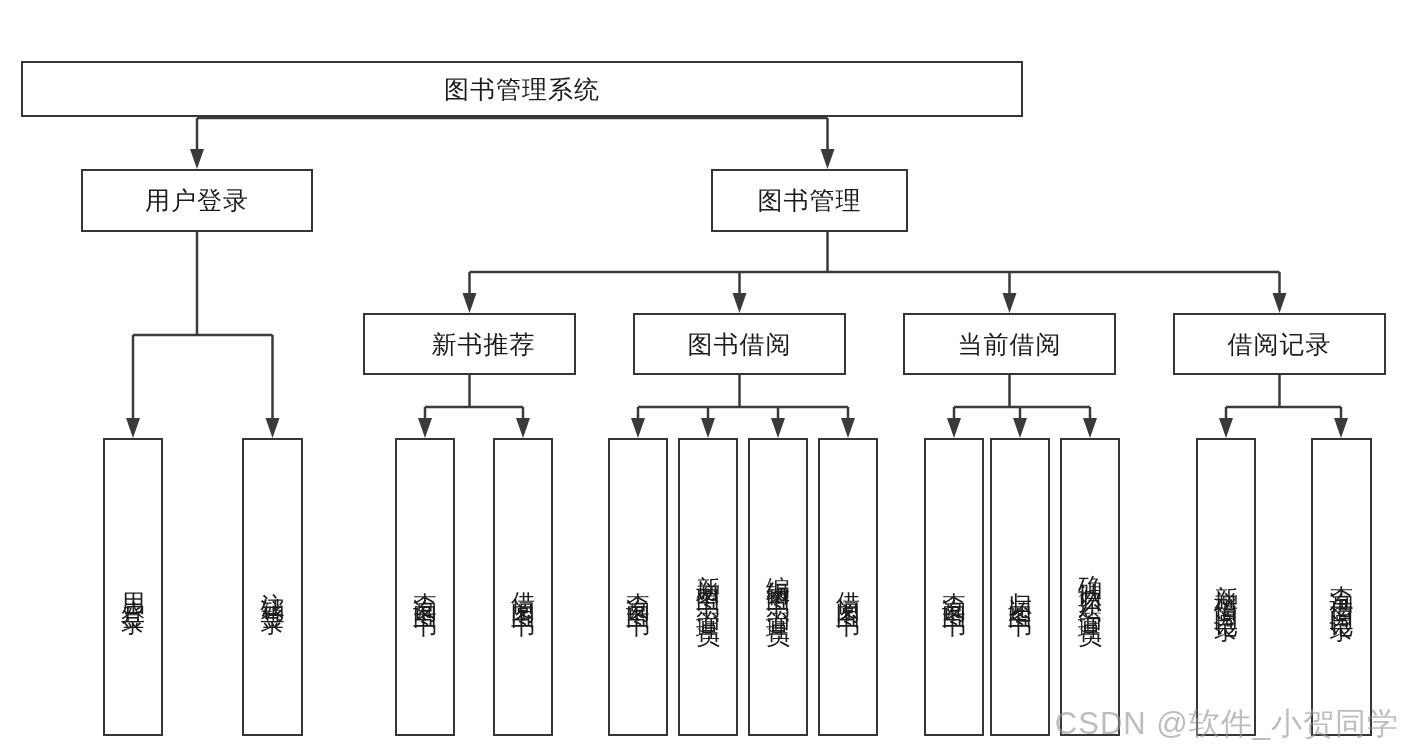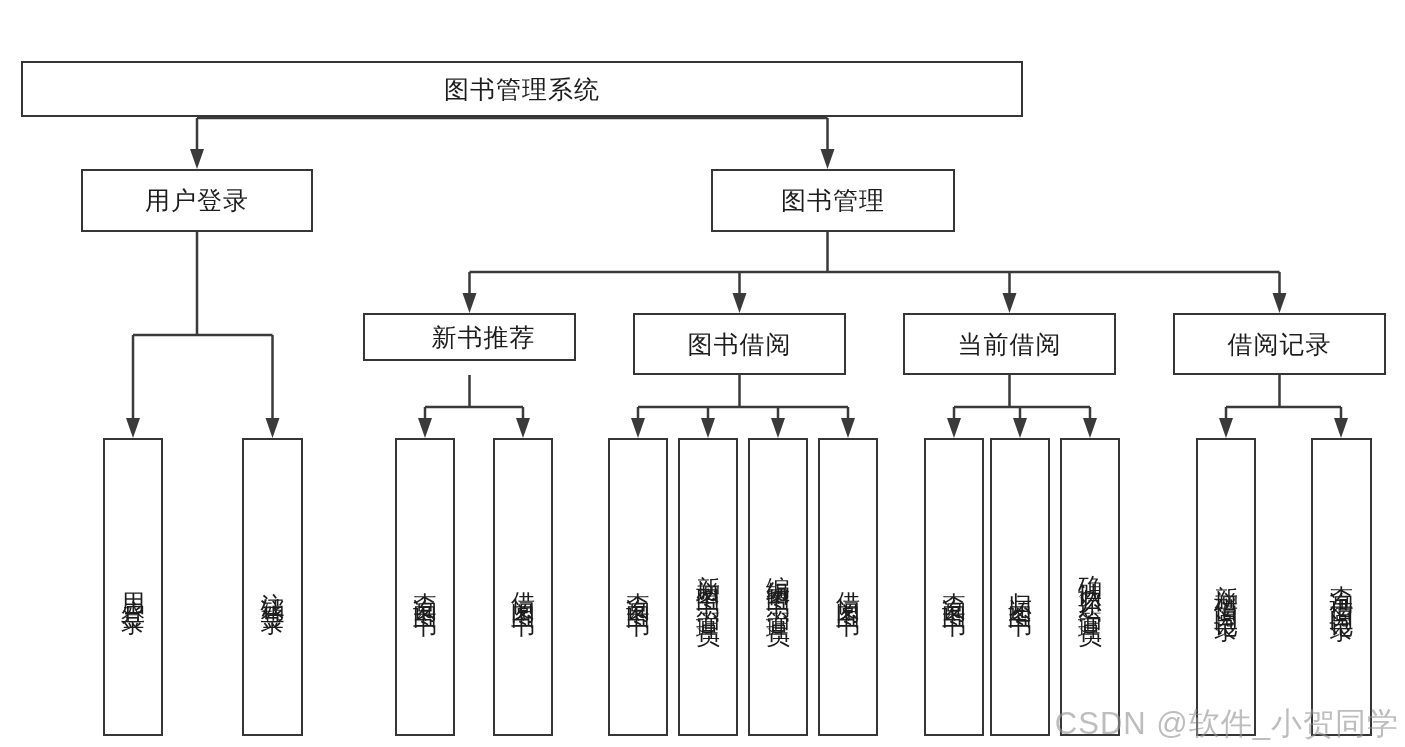--- a/index.html
+++ b/index.html
@@ -114,25 +114,25 @@
     </g>
   </svg>
 
   <div class="node hnode" style="left:21px; top:13px; width:1002px; height:56px;margin-top:48px;">
     <span>图书管理系统</span>
   </div>
 
   <div class="node hnode" style="left:81px; top:169px; width:232px; height:63px;">
     <span>用户登录</span>
   </div>
-  <div class="node hnode" style="left:711px; top:169px; width:244px; height:63px;">
+  <div class="node hnode" style="left:711px; top:169px; width:197px; height:63px;">
     <span>图书管理</span>
   </div>
 
-  <div class="node hnode" style="left:363px; top:313px; width:213px; height:48px;padding-left:28px;">
+  <div class="node hnode" style="left:363px; top:313px; width:213px; height:62px;padding-left:28px;">
     <span>新书推荐</span>
   </div>
   <div class="node hnode" style="left:633px; top:313px; width:213px; height:62px;">
     <span>图书借阅</span>
   </div>
   <div class="node hnode" style="left:903px; top:313px; width:213px; height:62px;">
     <span>当前借阅</span>
   </div>
   <div class="node hnode" style="left:1173px; top:313px; width:213px; height:62px;align-items:center;">
     <span>借阅记录</span>

